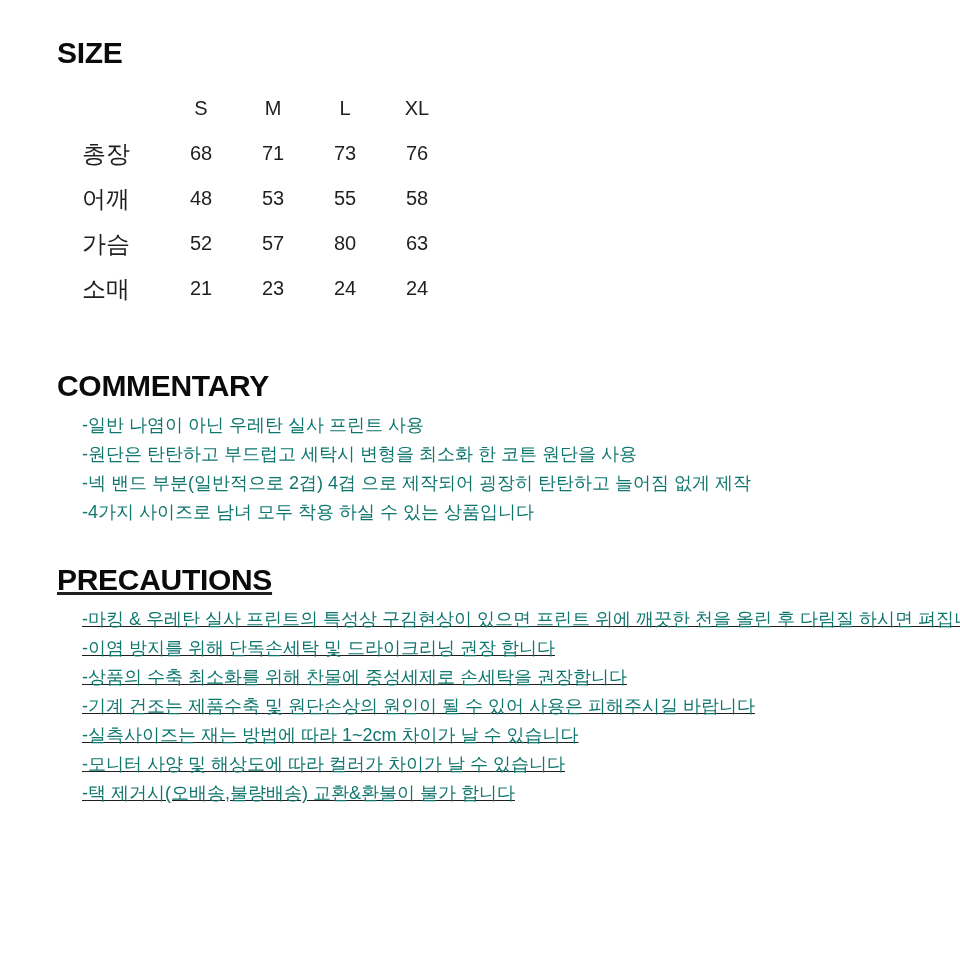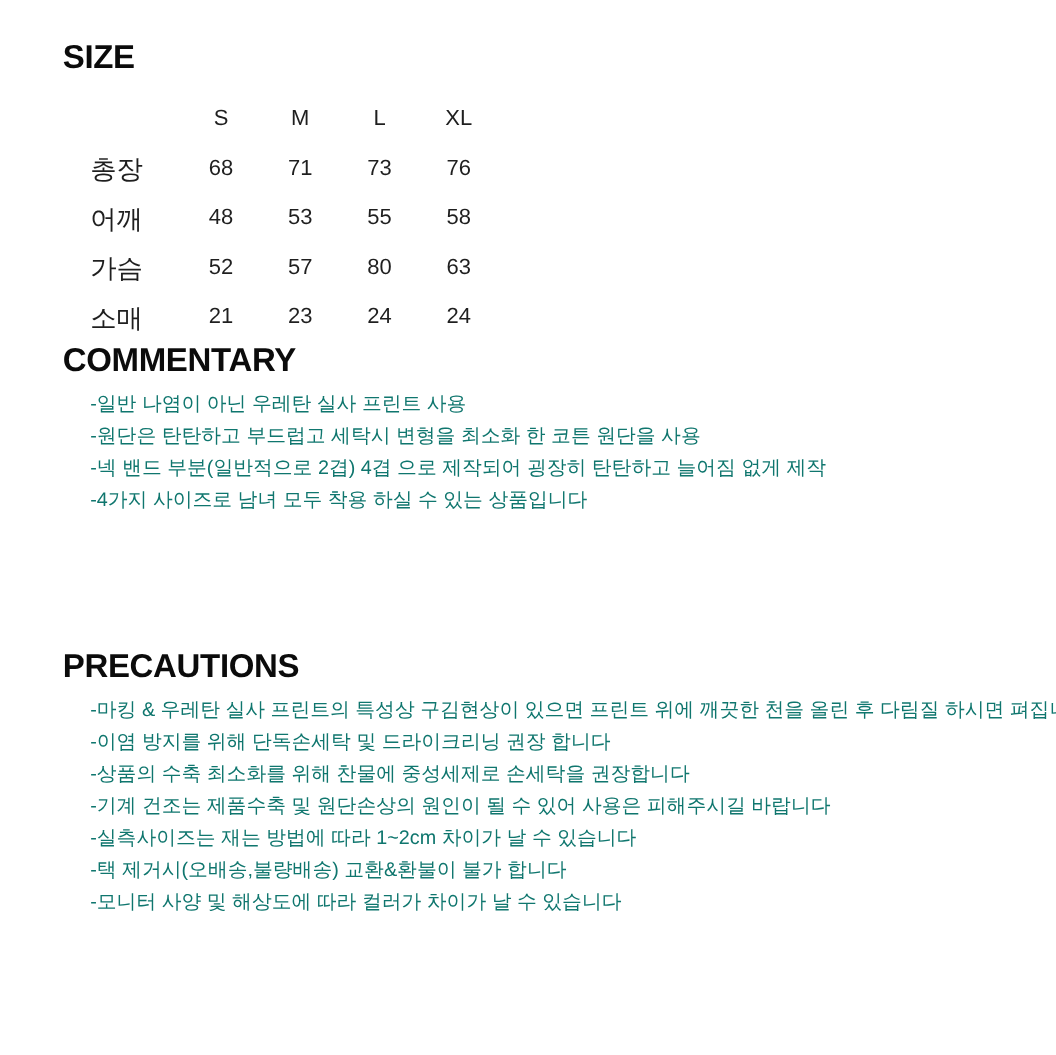--- a/index.html
+++ b/index.html
@@ -39,22 +39,22 @@
     color: #1f1f1f;
     white-space: nowrap;
   }
   .size-table .row-label {
     min-width: 83px;
     width: 83px;
     text-align: left;
     font-size: 24px;
   }
   
-  .section-commentary { }
-  .section-precautions { margin-top: 120px; }
+  .section-commentary { margin-top: 58px; }
+  .section-precautions { margin-top: 36px; text-decoration: underline; }
   .item-list {
     list-style: none;
     margin: 8px 0 0 25px;
   }
   .item-list li {
     font-size: 18px;
     line-height: 29px;
     white-space: nowrap;
     color: #0f766e;
   }
@@ -121,18 +121,18 @@
   </section>
 
   <section class="section-precautions">
     <h2 class="heading">PRECAUTIONS</h2>
     <ul class="item-list">
       <li>-마킹 &amp; 우레탄 실사 프린트의 특성상 구김현상이 있으면 프린트 위에 깨끗한 천을 올린 후 다림질 하시면 펴집니다</li>
       <li>-이염 방지를 위해 단독손세탁 및 드라이크리닝 권장 합니다</li>
       <li>-상품의 수축 최소화를 위해 찬물에 중성세제로 손세탁을 권장합니다</li>
       <li>-기계 건조는 제품수축 및 원단손상의 원인이 될 수 있어 사용은 피해주시길 바랍니다</li>
       <li>-실측사이즈는 재는 방법에 따라 1~2cm 차이가 날 수 있습니다</li>
+      <li>-모니터 사양 및 해상도에 따라 컬러가 차이가 날 수 있습니다</li>
       <li>-택 제거시(오배송,불량배송) 교환&amp;환불이 불가 합니다</li>
-      <li>-모니터 사양 및 해상도에 따라 컬러가 차이가 날 수 있습니다</li>
     </ul>
   </section>
 
 </div>
 
 </body></html>

